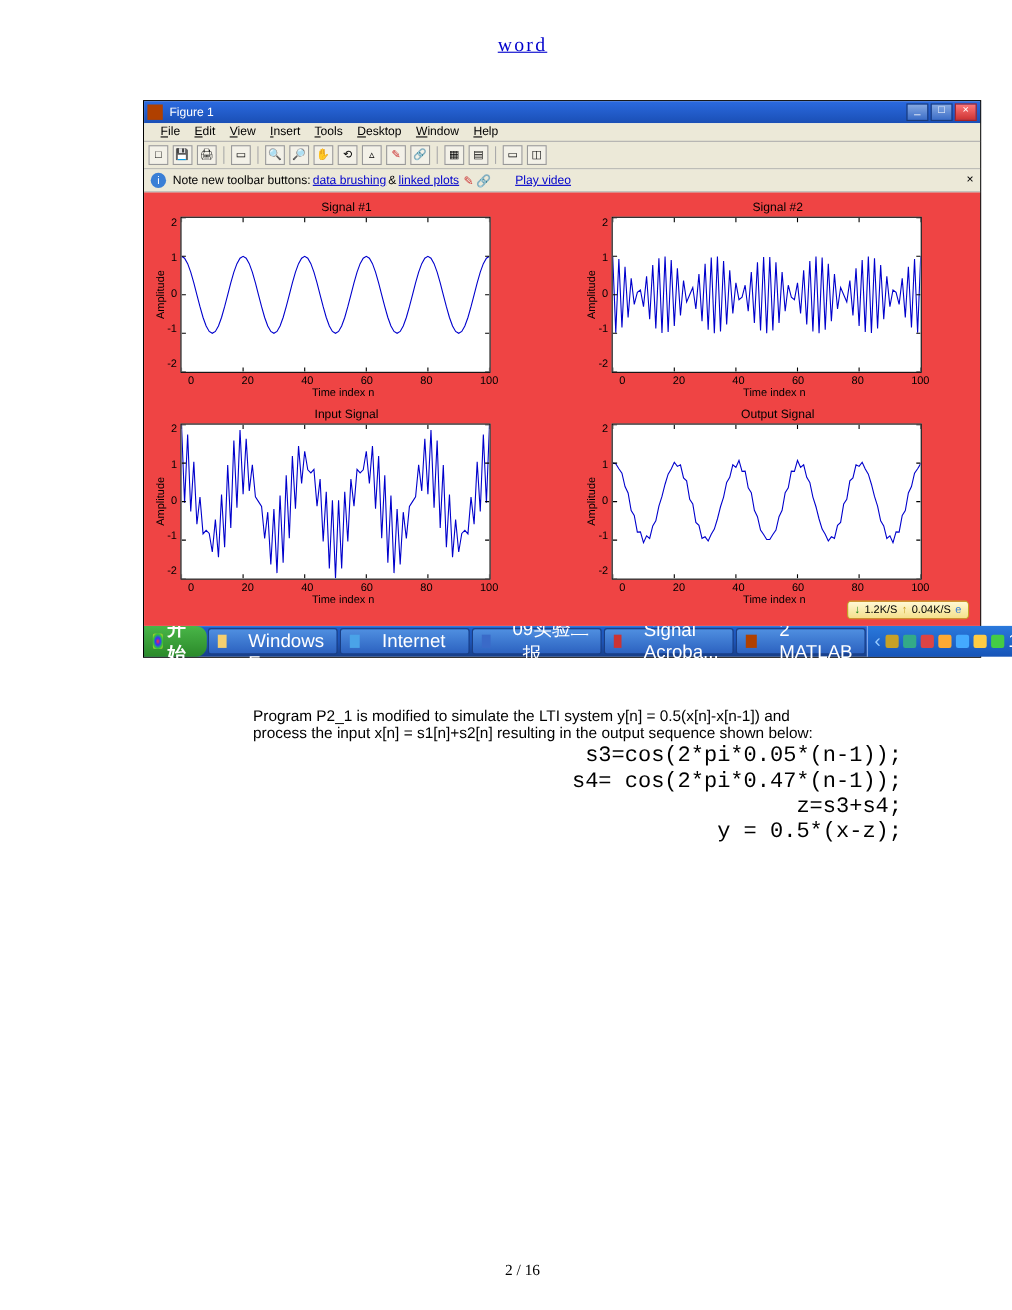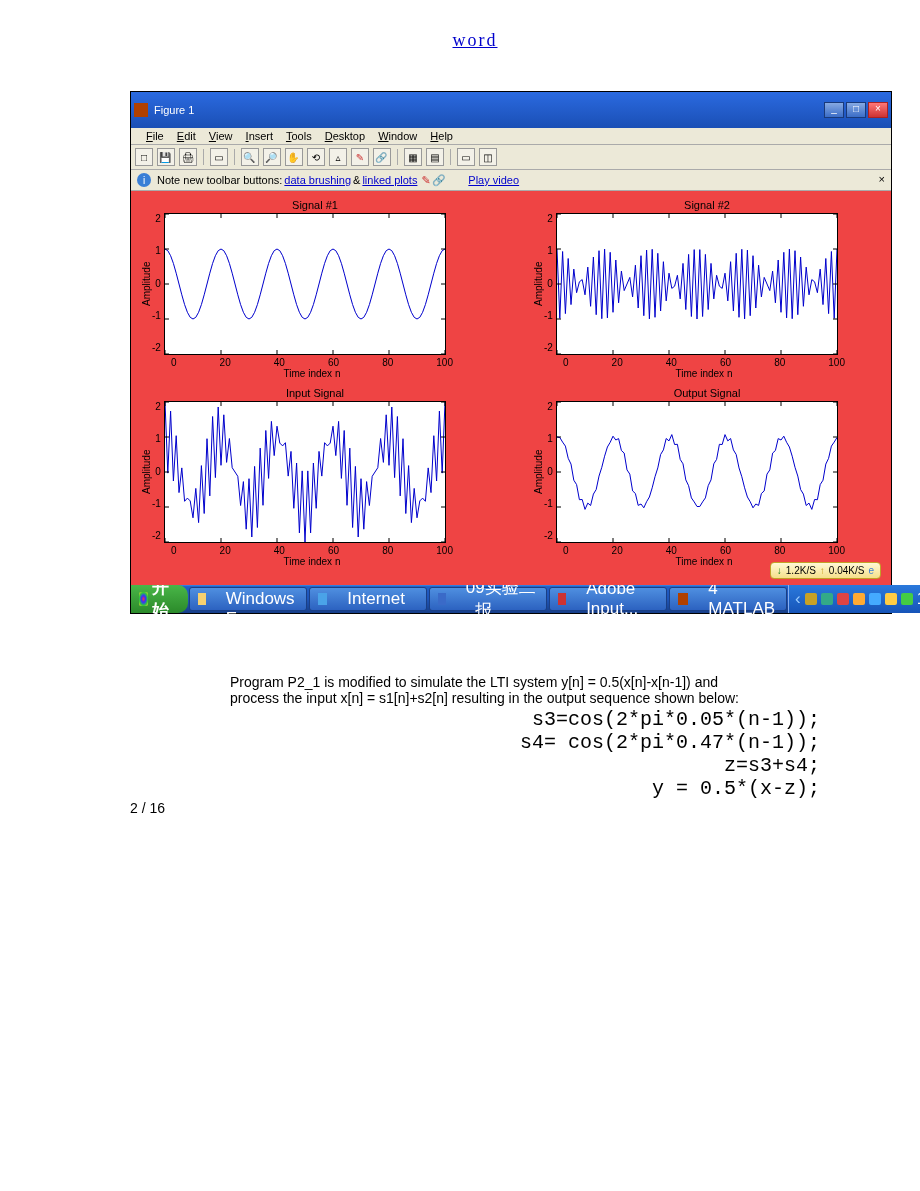--- a/index.html
+++ b/index.html
@@ -27,21 +27,21 @@
     letter-spacing: 2px;
   }
   .figure-window {
     width: 760px;
     border: 1px solid #000;
     background: #fff;
     margin-bottom: 4px;
   }
   .titlebar {
     background: linear-gradient(to bottom, #2b6ae0, #1a4fb5);
-    height: 36px;
+    height: 20px;
     display: flex;
     align-items: center;
     padding: 0 3px;
     color: #fff;
     font-size: 11px;
   }
   .titlebar .app-icon {
     width: 14px;
     height: 14px;
     background: #b04000;
@@ -212,35 +212,36 @@
   }
   .tray-ico { width:12px;height:12px; border-radius:2px;}
   .body-text {
     font-family: Arial, sans-serif;
     font-size: 14px;
     margin-top: 6px;
   }
   .body-text .mono { font-family: "Courier New", monospace; }
   .red { color: #c00; }
   .para2 {
-    margin-top: 60px;
+    margin-top: 44px;
   }
   .para2 .line1 { padding-left: 100px; }
   .para2 .line2 { padding-left: 100px; }
   .code-block {
     font-family: "Courier New", monospace;
     font-size: 20px;
     white-space: pre;
     margin-top: 2px;
     text-align: right;
   }
   .page-num {
-    text-align: left;
+    text-align: center;
     font-size: 14px;
-    font-family: Liberation Sans, sans-serif;
+    font-family: Liberation Serif, serif;
+    margin-top: 380px;
   }
 </style>
 </head>
 <body>
 
 <div class="page">
   <div class="header-link">
     <span>word</span>
   </div>
 
@@ -520,25 +521,25 @@
       <div class="task-item">
           <div class="task-ico" style="background:#4aa3e8;"></div>
           <span>2 Internet ...</span>
         </div>
       <div class="task-item">
           <div class="task-ico" style="background:#3a6ac8;"></div>
           <span>09实验二_报...</span>
         </div>
       <div class="task-item">
           <div class="task-ico" style="background:#c33;"></div>
-          <span>Adobe Input...</span>
+          <span>Signal Acroba...</span>
         </div>
       <div class="task-item">
           <div class="task-ico" style="background:#b04000;"></div>
-          <span>4 MATLAB</span>
+          <span>2 MATLAB</span>
         </div>
       <div class="tray">
         <span style="color:#9cf;">‹</span>
         <div class="tray-ico" style="background:#c7a126;"></div>
         <div class="tray-ico" style="background:#3a8;"></div>
         <div class="tray-ico" style="background:#d44;"></div>
         <div class="tray-ico" style="background:#fa3;"></div>
         <div class="tray-ico" style="background:#4af;"></div>
         <div class="tray-ico" style="background:#fc4;"></div>
         <div class="tray-ico" style="background:#4c4;"></div>

